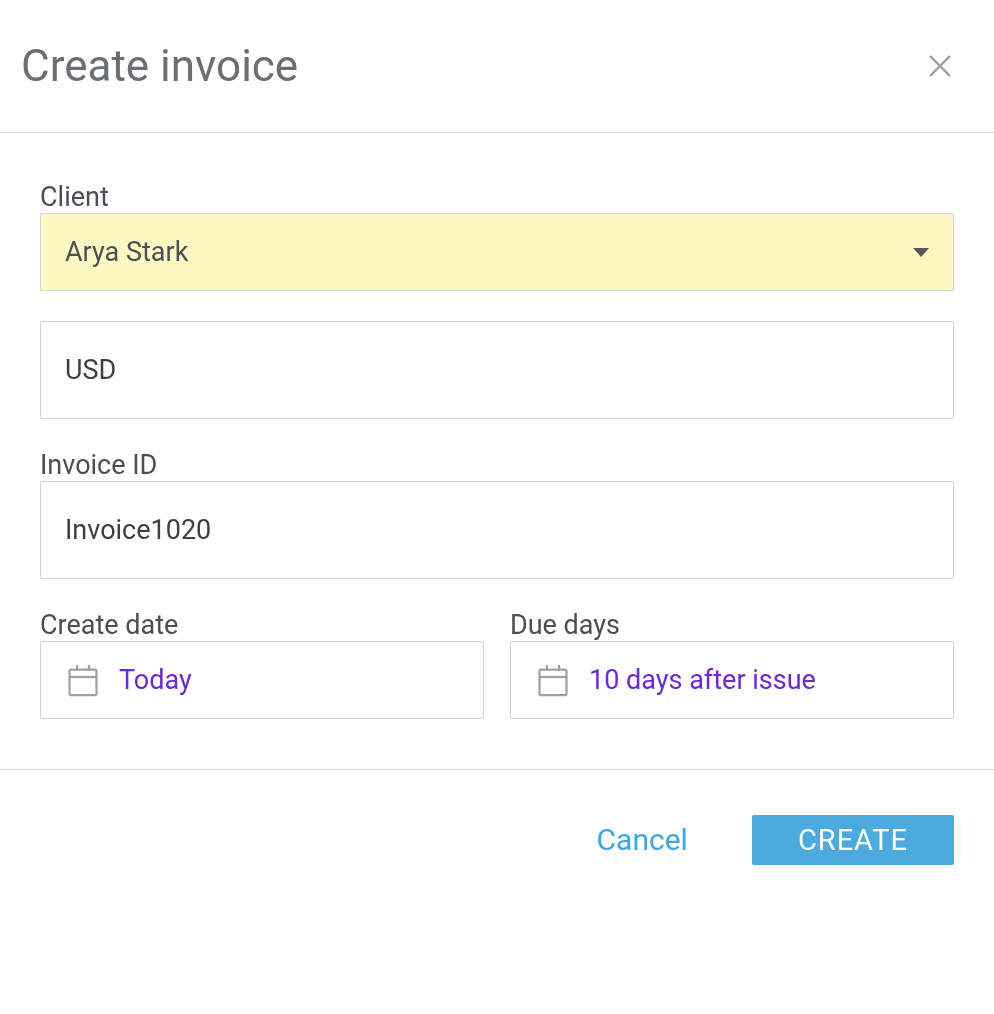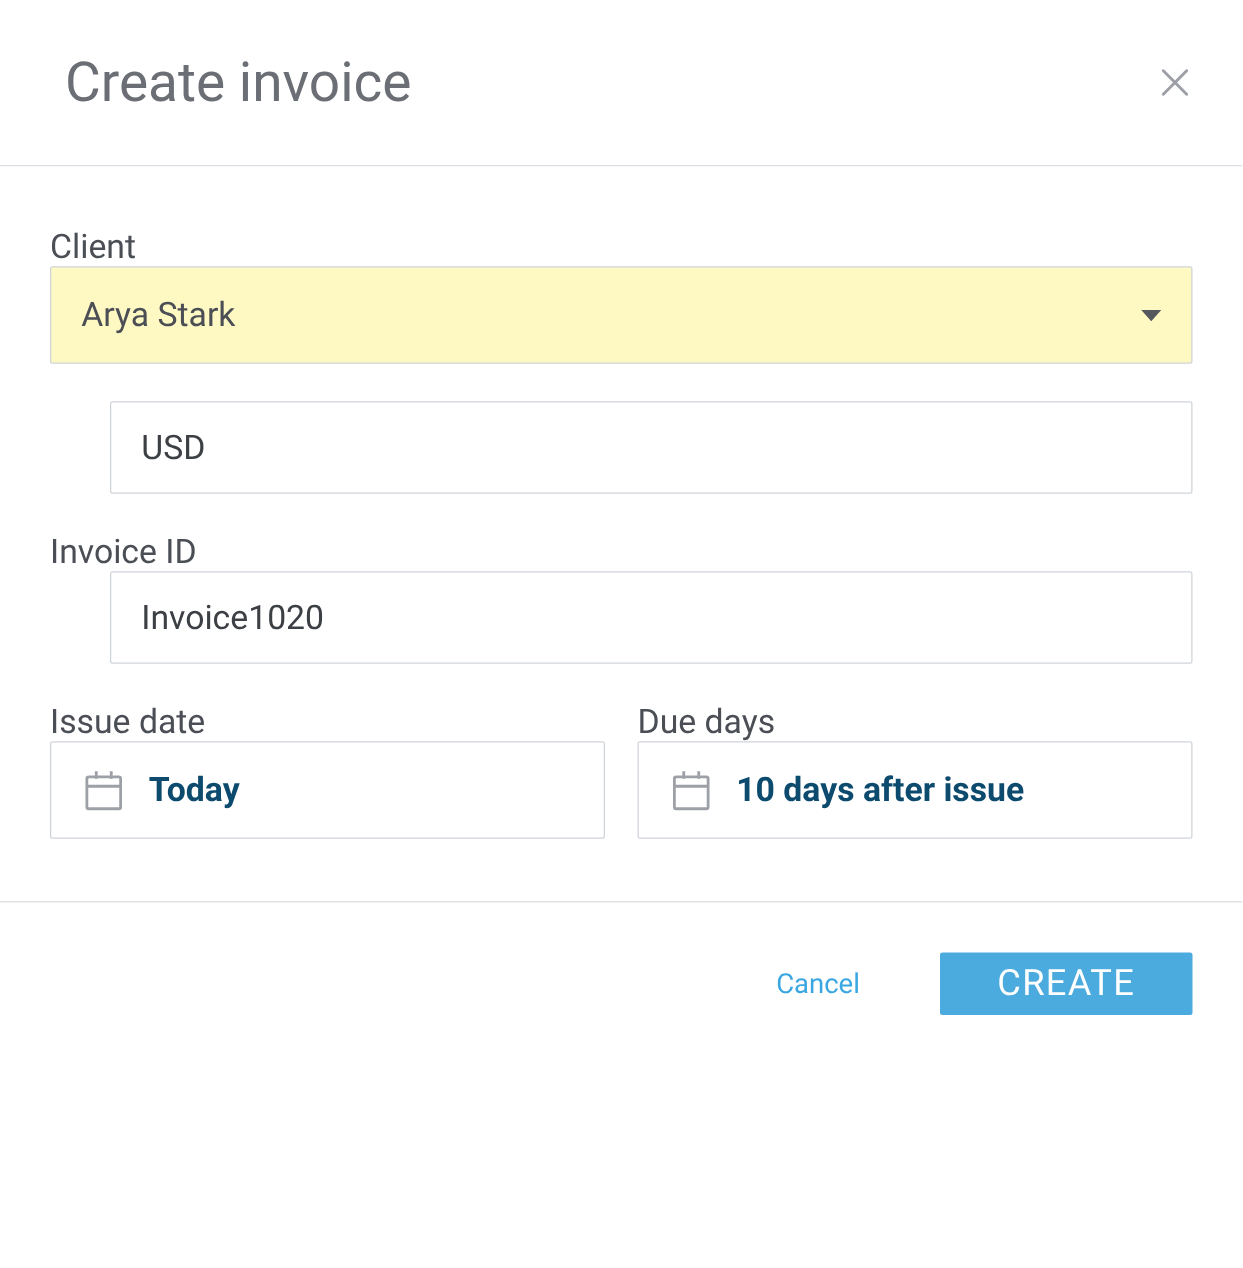--- a/index.html
+++ b/index.html
@@ -16,21 +16,21 @@
     }
     .dialog {
       display: flex;
       flex-direction: column;
       height: 100%;
     }
     .dialog-header {
       display: flex;
       align-items: center;
       justify-content: space-between;
-      padding: 40px 40px 40px 52px;
+      padding: 40px 40px 40px 21px;
       border-bottom: 1px solid #d9dde1;
     }
     .dialog-title {
       font-size: 44px;
       font-weight: 400;
       color: #6b6f75;
     }
     .close-icon {
       width: 28px;
       height: 28px;
@@ -87,28 +87,27 @@
     .chevron-down {
       width: 0;
       height: 0;
       border-left: 8px solid transparent;
       border-right: 8px solid transparent;
       border-top: 9px solid #55595e;
     }
     .text-control {
       border: 1px solid #cfd4d9;
       border-radius: 2px;
-      height: 74px;
+      height: 98px;
       display: flex;
       align-items: center;
       padding: 0 24px;
       font-size: 27px;
       color: #3c3f44;
       background: #ffffff;
-      margin-left: 48px;
     }
     .date-control {
       border: 1px solid #cfd4d9;
       border-radius: 2px;
       height: 78px;
       display: flex;
       align-items: center;
       padding: 0 24px;
       gap: 18px;
       cursor: pointer;
@@ -121,33 +120,32 @@
     }
     .date-control .calendar-icon svg {
       width: 36px;
       height: 36px;
       stroke: #9da1a7;
       fill: none;
       stroke-width: 1.5;
     }
     .date-value {
       font-size: 27px;
-      color: #0c4a6e;
-      font-weight: bold;
+      color: #6d28d9;
     }
     .dialog-footer {
       border-top: 1px solid #d9dde1;
       padding: 40px 40px;
       display: flex;
       justify-content: flex-end;
       align-items: center;
       gap: 44px;
     }
     .btn-cancel {
-      font-size: 22px;
+      font-size: 30px;
       color: #3ba7e2;
       background: transparent;
       border: none;
       cursor: pointer;
       font-family: inherit;
       padding: 12px 20px;
     }
     .btn-create {
       font-size: 29px;
       letter-spacing: 1px;
@@ -192,21 +190,21 @@
 
     <div class="field">
       <div class="field-label">Invoice ID</div>
       <div class="text-control">
         <span>Invoice1020</span>
       </div>
     </div>
 
     <div class="field-row">
       <div class="field">
-        <div class="field-label">Issue date</div>
+        <div class="field-label">Create date</div>
         <div class="date-control">
           <div class="calendar-icon">
             <svg viewBox="0 0 24 24">
               <rect x="3" y="5" width="18" height="17" rx="1"></rect>
               <line x1="3" y1="10" x2="21" y2="10"></line>
               <line x1="8" y1="2" x2="8" y2="6"></line>
               <line x1="16" y1="2" x2="16" y2="6"></line>
               <line x1="6" y1="14" x2="6" y2="14" stroke-width="2"></line>
               <line x1="10" y1="14" x2="10" y2="14" stroke-width="2"></line>
               <line x1="14" y1="14" x2="14" y2="14" stroke-width="2"></line>

